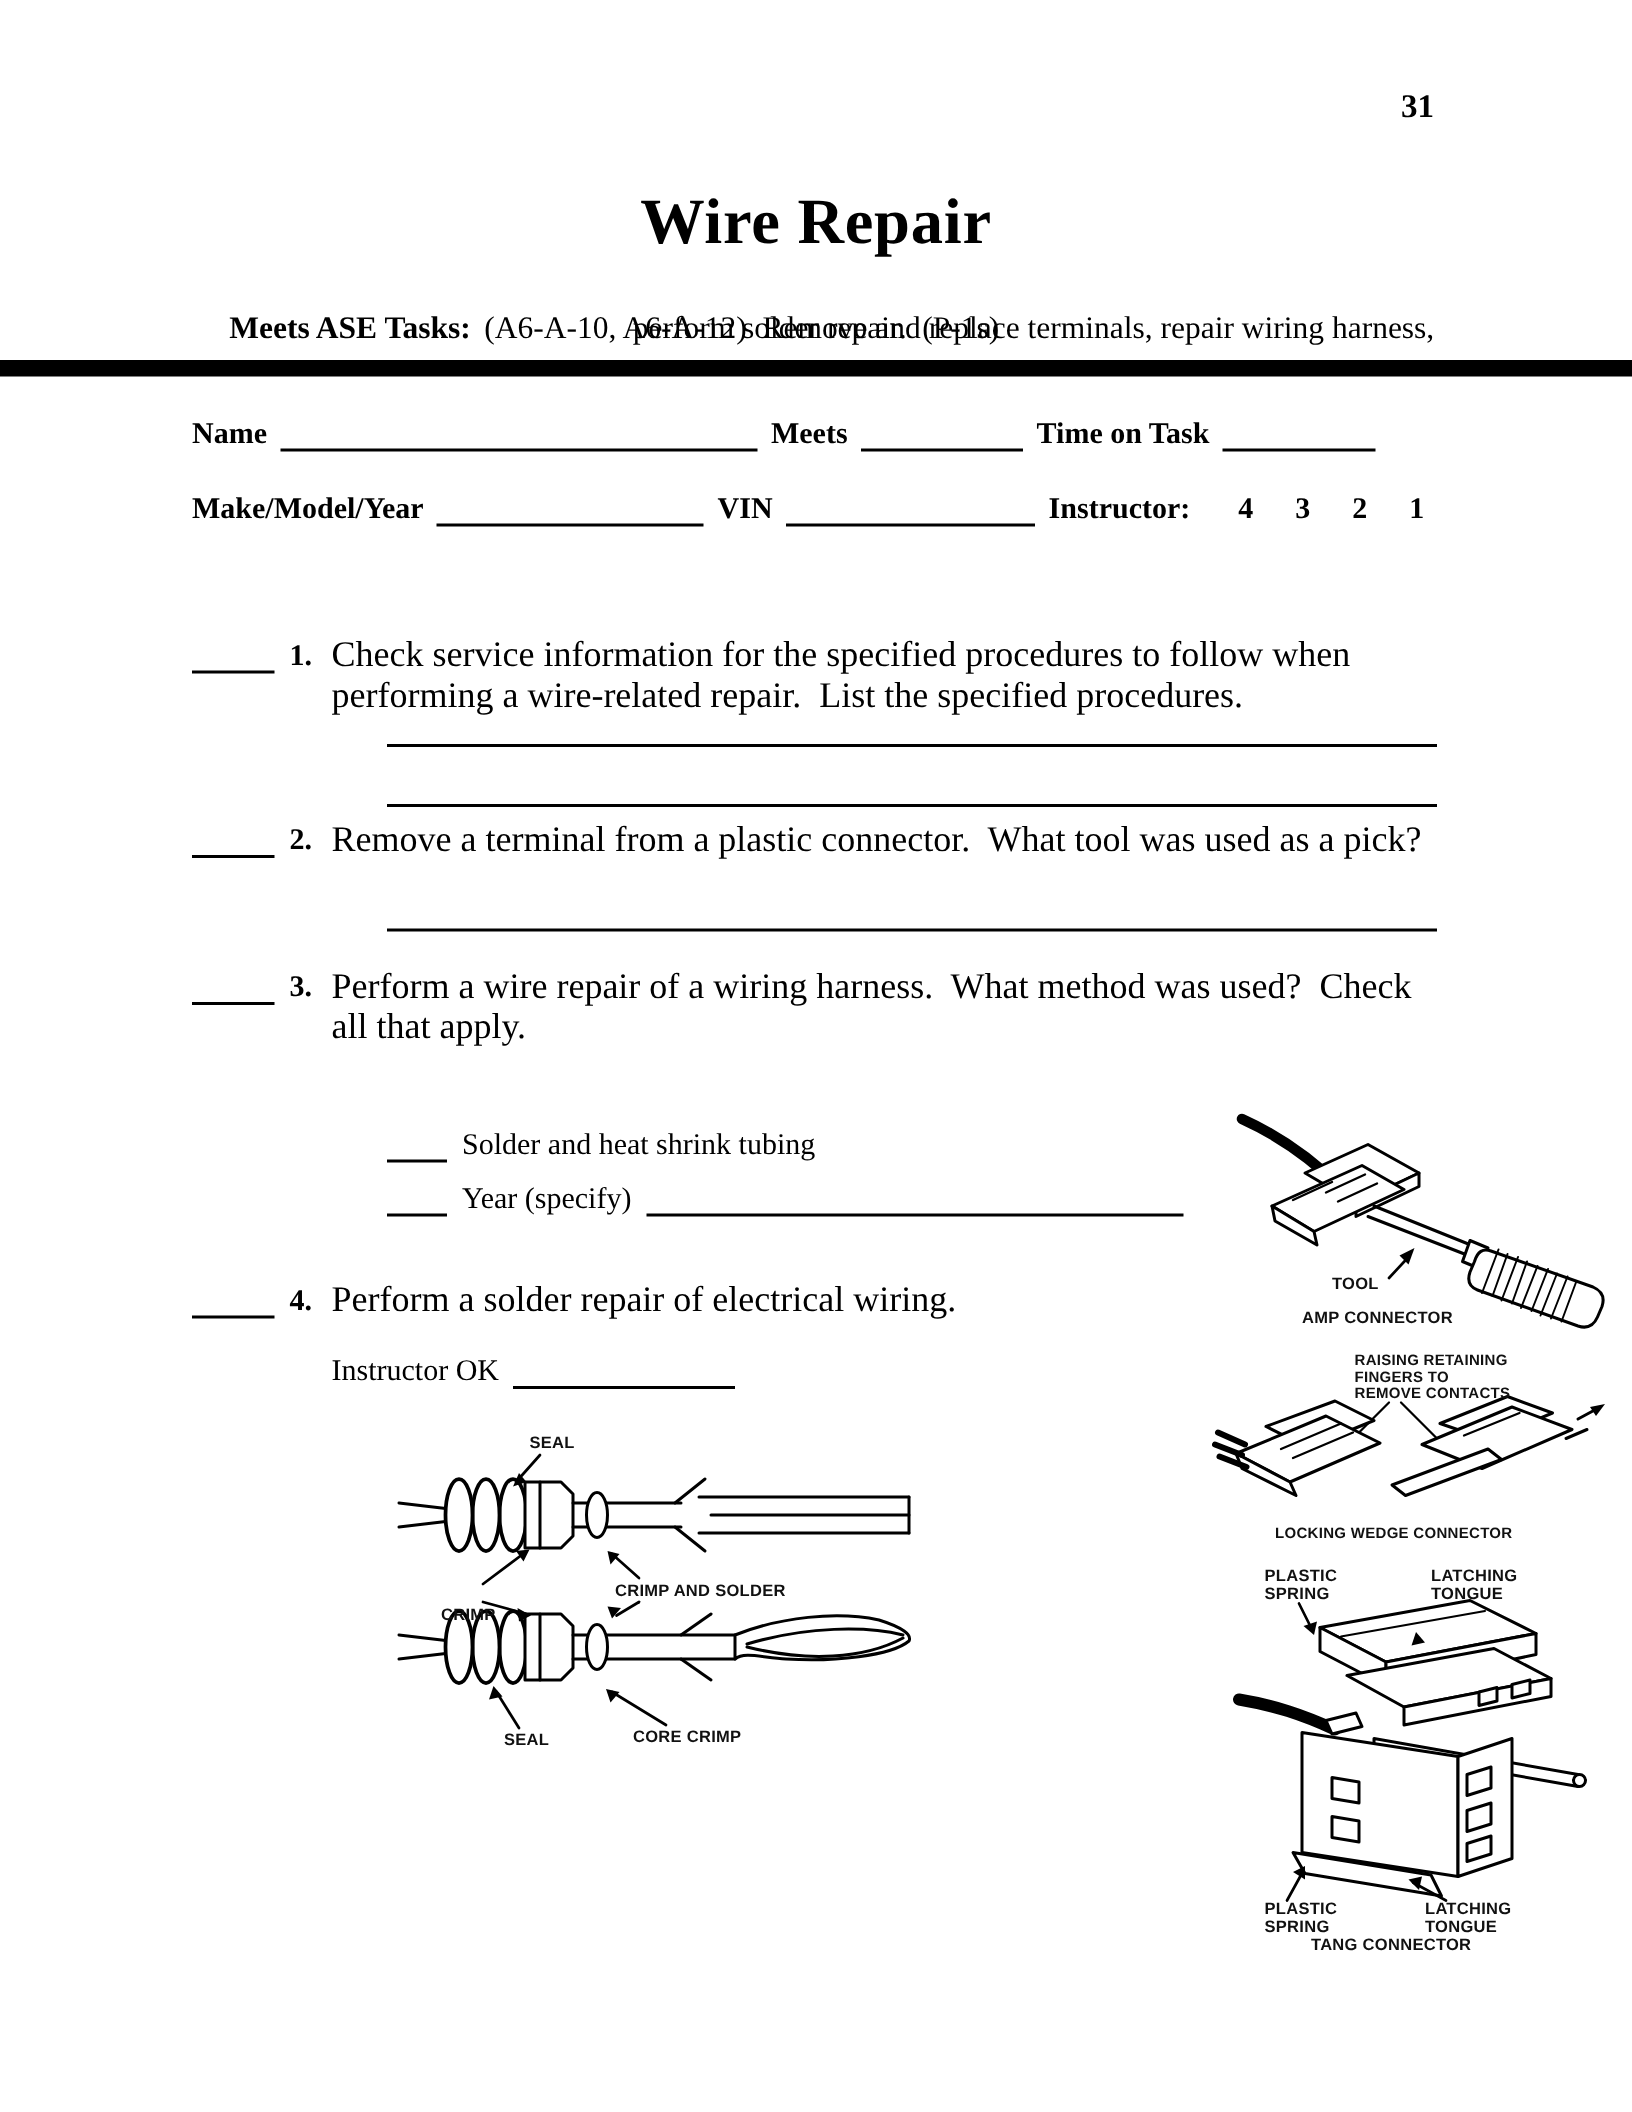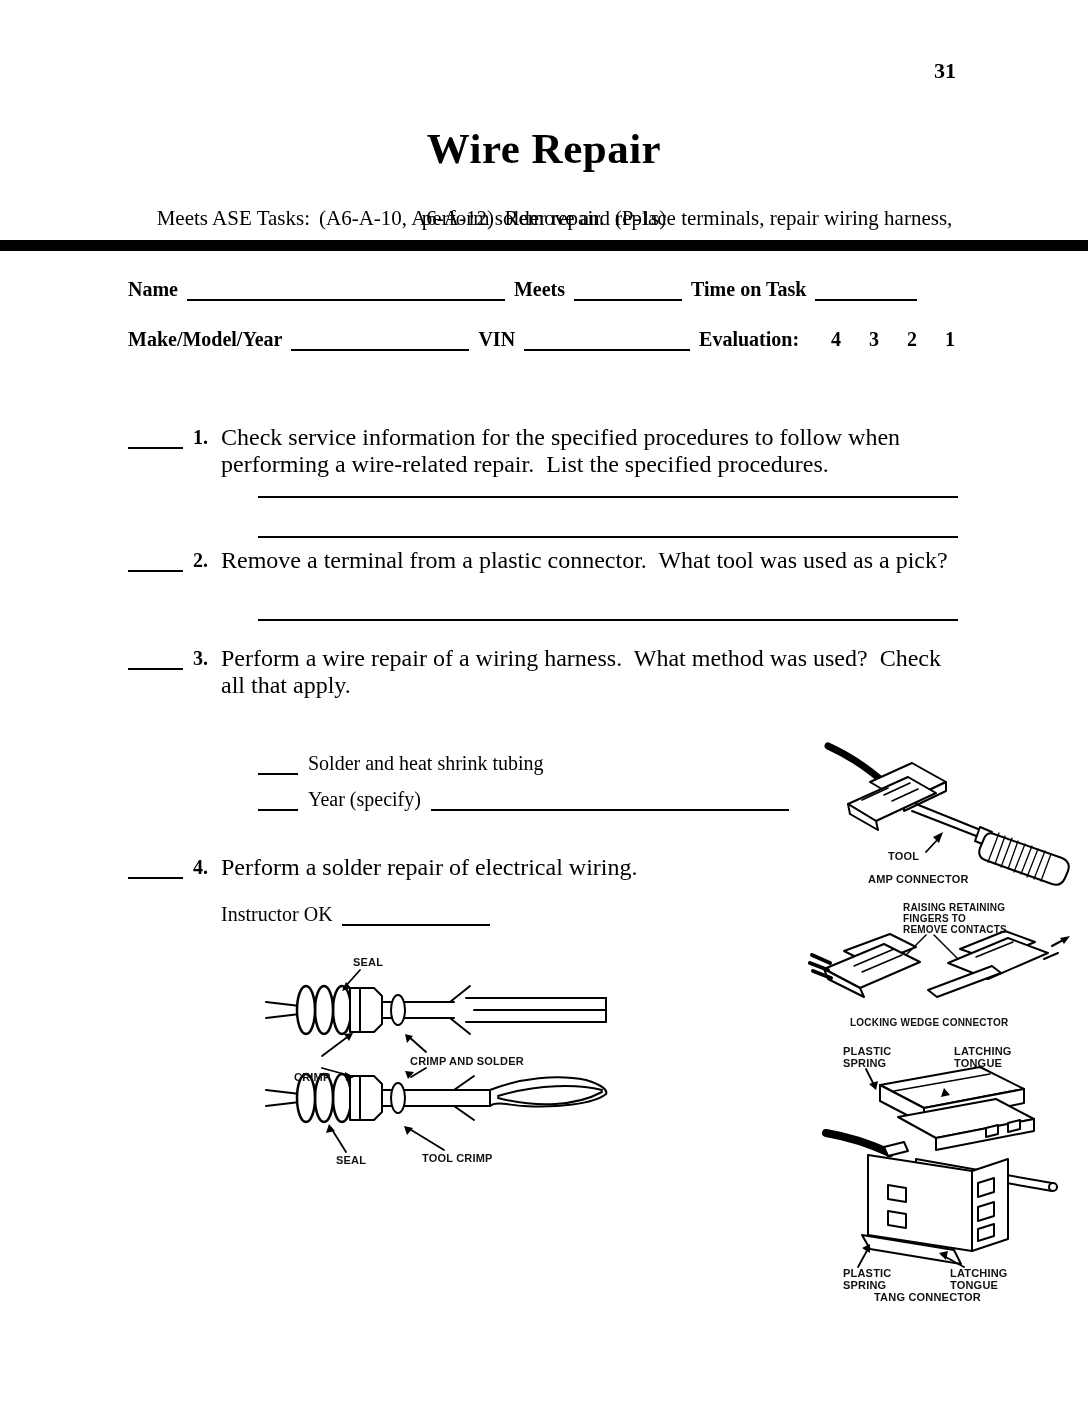--- a/index.html
+++ b/index.html
@@ -5,21 +5,21 @@
   * { margin:0; padding:0; box-sizing:border-box; }
   html,body { background:#ffffff; }
   .page {
     position:relative; width:1088px; height:1408px; background:#ffffff;
     font-family:"Liberation Serif", serif; color:#000; overflow:hidden;
   }
   .abs { position:absolute; }
   .page-num { left:934px; top:58px; font-size:22px; font-weight:bold; }
   .title { left:0; top:124px; width:100%; text-align:center; font-size:43px; font-weight:bold; letter-spacing:0.5px; }
   .sub1 { left:0; top:181px; width:100%; text-align:center; font-size:21px; white-space:pre-wrap; }
-  .sub1 .lbl { font-weight:normal; margin-right:9px; }
+  .sub1 .lbl { font-weight:bold; margin-right:9px; }
   .sub2 { left:0; top:206px; width:100%; text-align:center; font-size:21px; white-space:pre-wrap; }
   .divider { left:0; top:240px; width:1088px; height:11px; background:#000; }
 
   .frow { left:128px; width:840px; display:flex; align-items:flex-end; gap:9px; font-size:20px; line-height:24px; }
   .frow .lab { font-weight:bold; white-space:nowrap; }
   .blank { display:inline-block; border-bottom:2px solid #000; height:24px; flex:none; }
   .score { font-weight:bold; margin-left:23px; }
 
   .task { left:128px; display:flex; align-items:flex-start; }
   .tblank { width:55px; height:25px; border-bottom:2px solid #000; flex:none; margin-right:10px; }
@@ -62,21 +62,21 @@
     <span class="blank" style="width:108px"></span>
     <span class="lab">Time on Task</span>
     <span class="blank" style="width:102px"></span>
   </div>
 
   <div class="abs frow" style="top:327px">
     <span class="lab">Make/Model/Year</span>
     <span class="blank" style="width:178px"></span>
     <span class="lab">VIN</span>
     <span class="blank" style="width:166px"></span>
-    <span class="lab">Evaluation:</span>
+    <span class="lab">Instructor:</span>
     <span>
       <span class="score">4</span>
       <span class="score">3</span>
       <span class="score">2</span>
       <span class="score">1</span>
     </span>
   </div>
 
   <div class="abs task" style="top:424px">
     <span class="tblank"></span>
@@ -258,21 +258,21 @@
       <polygon points="96,139 87,134 88,143" fill="#000"></polygon>
       <polygon points="147,96 149,105 155,98" fill="#000"></polygon>
       <polygon points="150,141 156,134 147,133" fill="#000"></polygon>
       <polygon points="71,186 68,195 77,193" fill="#000"></polygon>
       <polygon points="146,188 149,197 155,190" fill="#000"></polygon>
     </svg>
     <div class="figlabel" style="left:95px; top:18px">SEAL</div>
     <div class="figlabel" style="left:36px; top:133px">CRIMP</div>
     <div class="figlabel figcap" style="left:152px; top:117px">CRIMP AND SOLDER</div>
     <div class="figlabel" style="left:78px; top:216px">SEAL</div>
-    <div class="figlabel figcap" style="left:164px; top:214px">TOOL CRIMP</div>
+    <div class="figlabel figcap" style="left:164px; top:214px">CORE CRIMP</div>
   </div>
 
   <div class="fig" style="left:818px; top:1035px; width:270px; height:272px">
     <svg width="270" height="272" viewBox="0 0 270 272">
       <g stroke="#000" fill="none" stroke-linejoin="round" stroke-linecap="round">
         <path d="M48,34 L57,52" stroke-width="1.8"></path>
         <path d="M152,34 L126,60" stroke-width="1.8"></path>
         <g stroke-width="2" fill="#fff">
           <path d="M62,50 L162,32 L206,54 L106,73 Z"></path>
           <path d="M62,50 L62,66 L106,89 L106,73 Z"></path>

